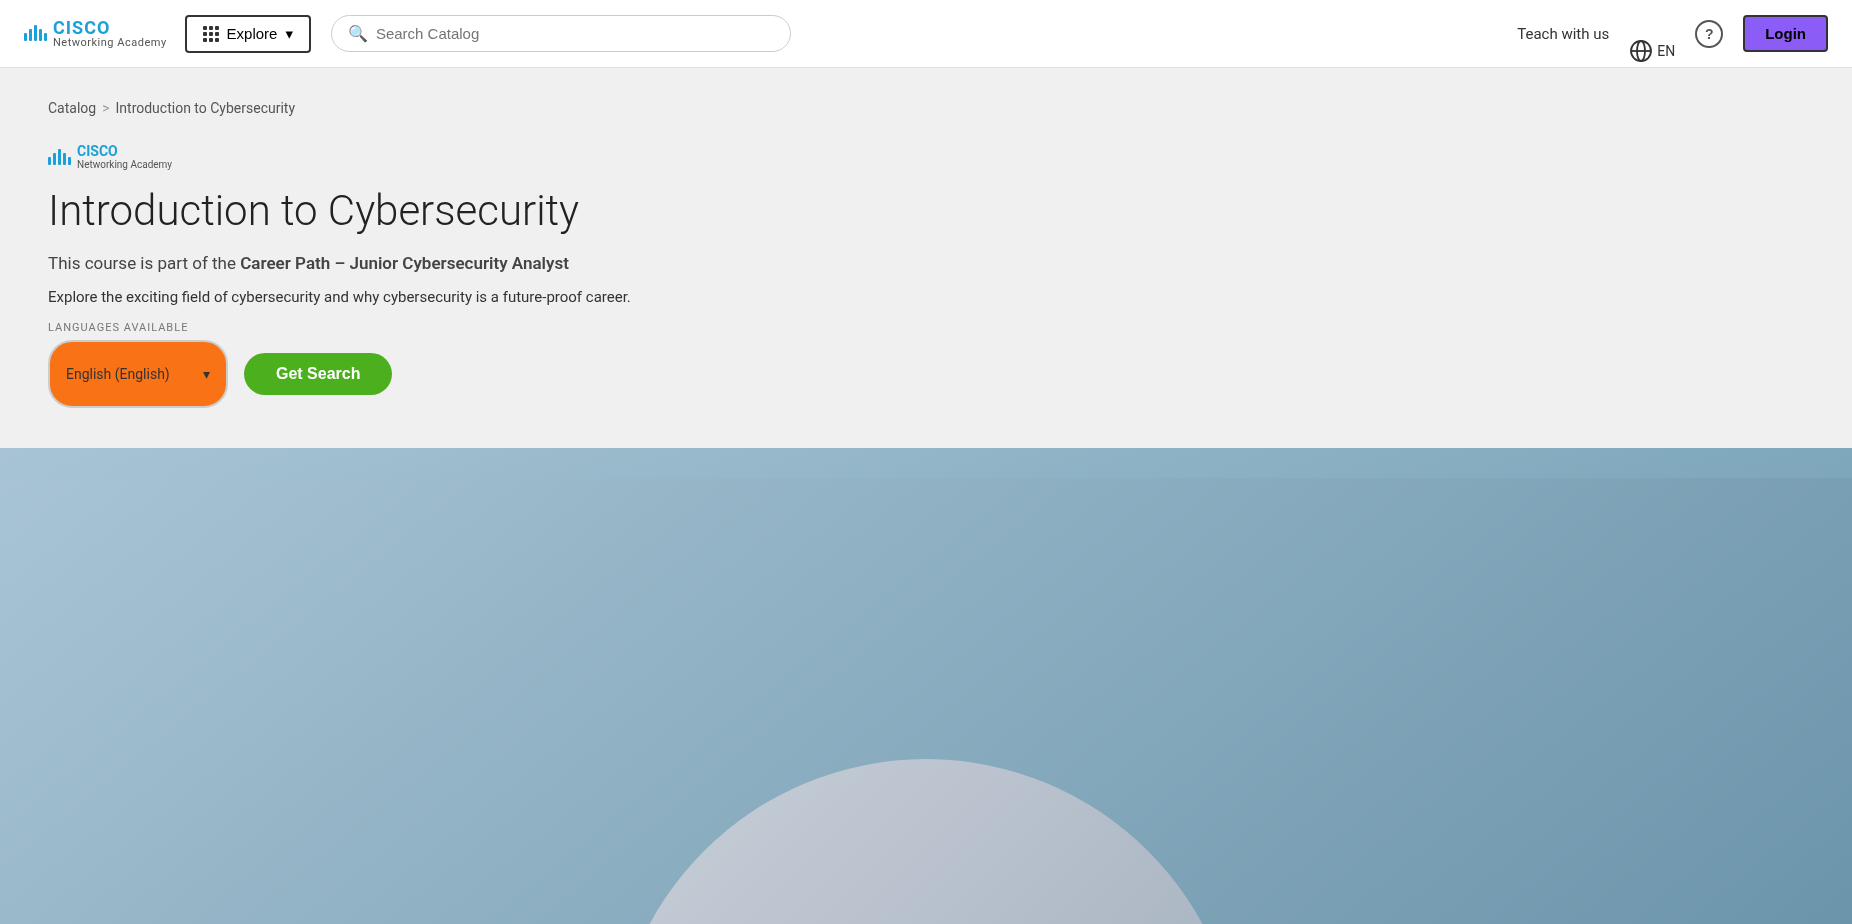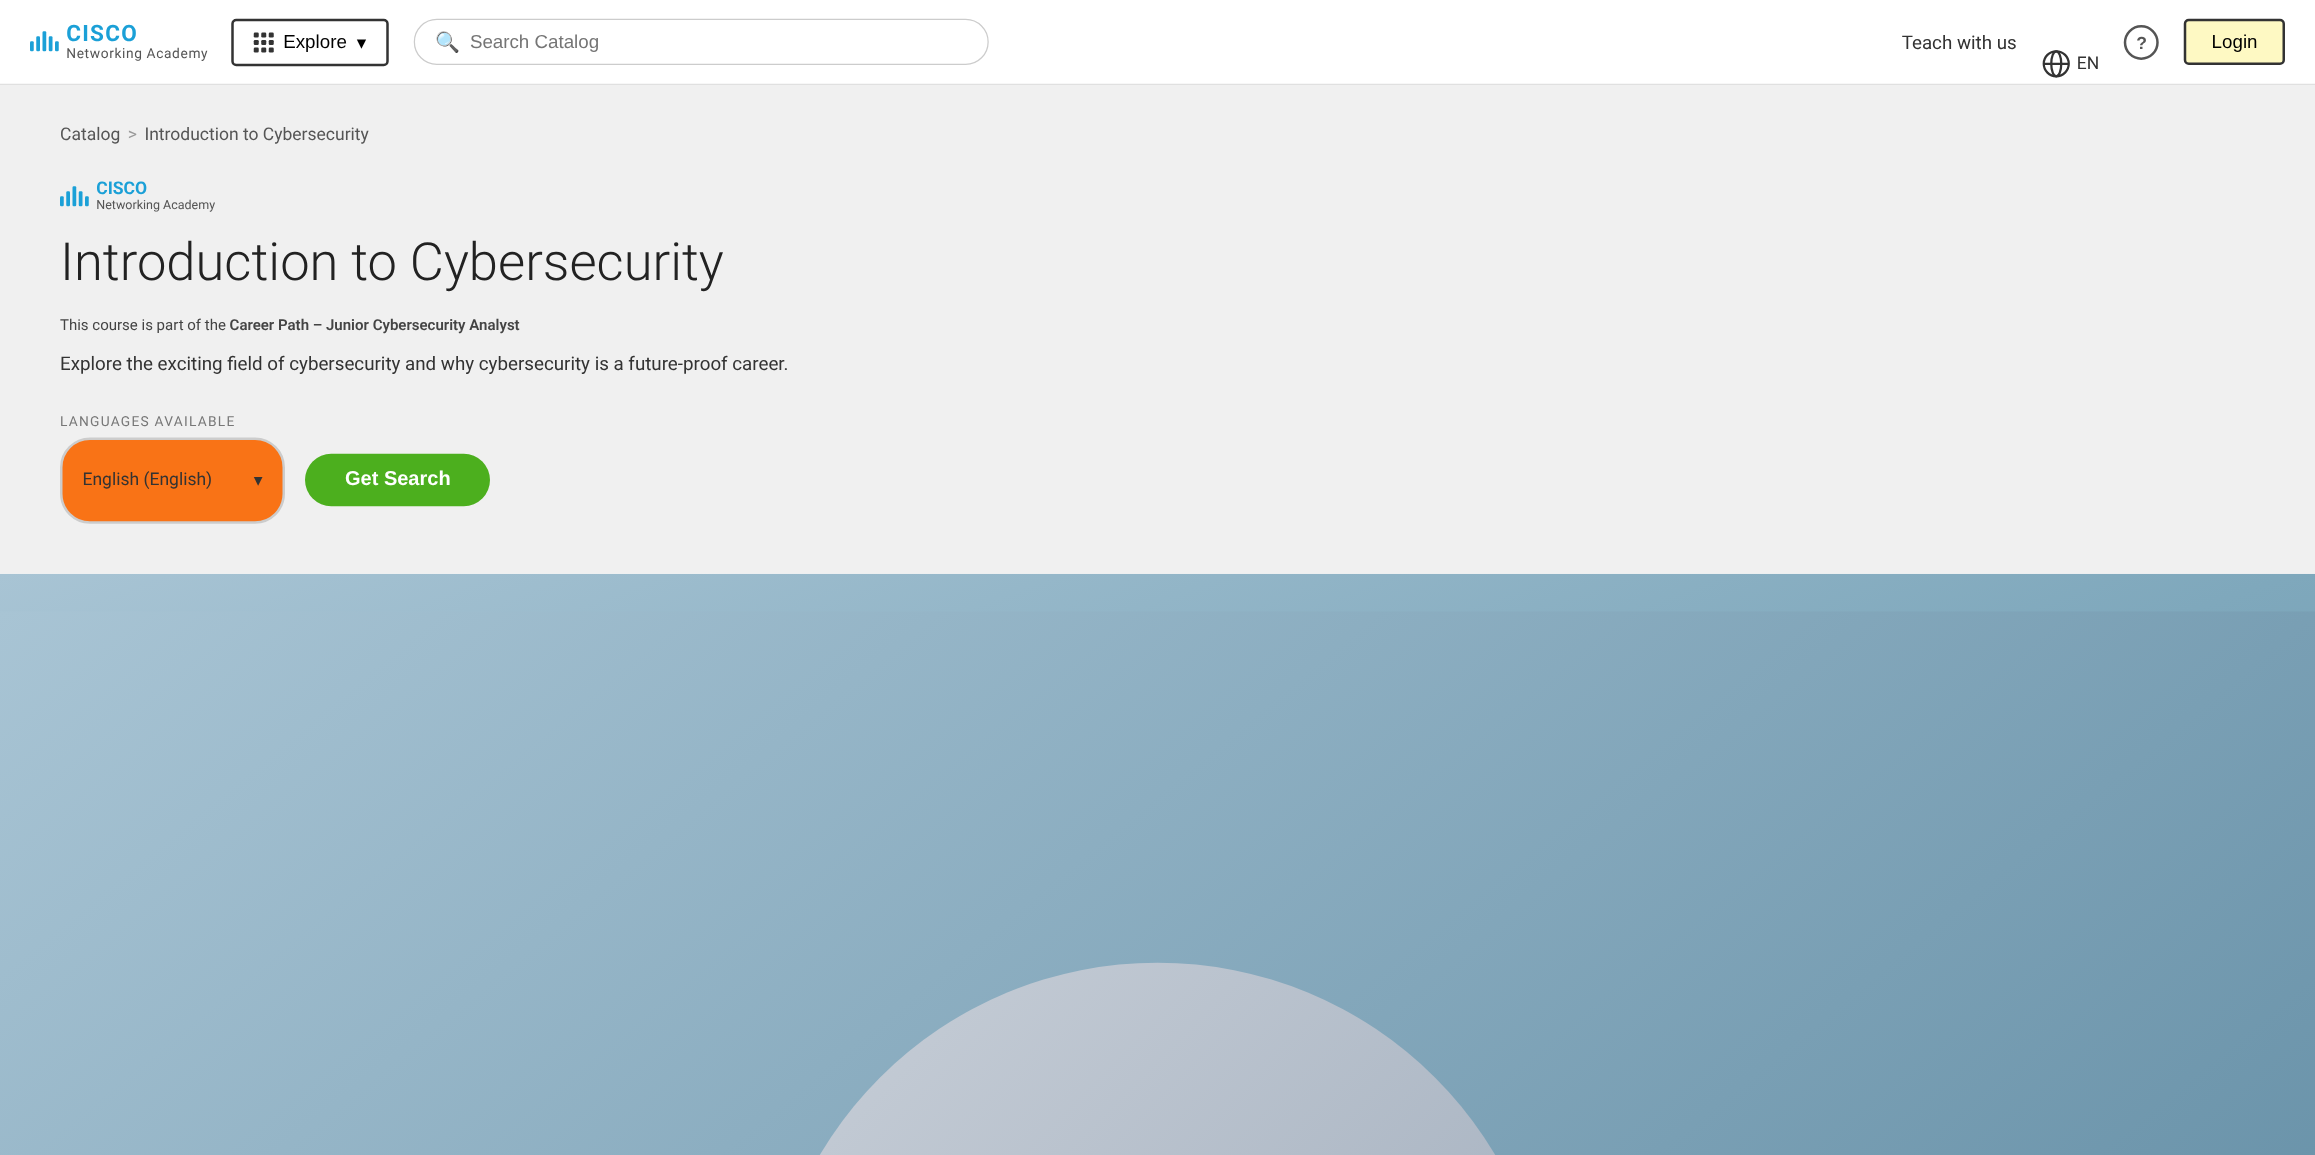--- a/index.html
+++ b/index.html
@@ -137,23 +137,23 @@
       font-size: 14px;
       font-weight: 700;
       color: #555;
       cursor: pointer;
       background: transparent;
     }
     .login-btn {
       padding: 8px 20px;
       border: 2px solid #333;
       border-radius: 4px;
-      background: #fef9c3;
+      background: #8b5cf6;
       font-size: 15px;
-      font-weight: 400;
+      font-weight: 700;
       cursor: pointer;
     }
 
     
     .main-layout {
       display: flex;
       min-height: calc(100vh - 68px);
       flex-direction: column;
     }
 
@@ -200,31 +200,31 @@
       color: #555;
     }
     .course-title {
       font-size: 42px;
       font-weight: 300;
       color: #222;
       line-height: 1.2;
       margin-bottom: 16px;
     }
     .career-path {
-      font-size: 12px;
+      font-size: 17px;
       color: #444;
       margin-bottom: 12px;
     }
     .career-path strong {
       font-weight: 600;
     }
     .course-desc {
       font-size: 15px;
       color: #333;
-      margin-bottom: 28px;
+      margin-bottom: 12px;
       line-height: 1.6;
     }
     .languages-label {
       font-size: 11px;
       font-weight: 400;
       color: #777;
       letter-spacing: 1px;
       text-transform: uppercase;
       margin-bottom: 6px;
     }

